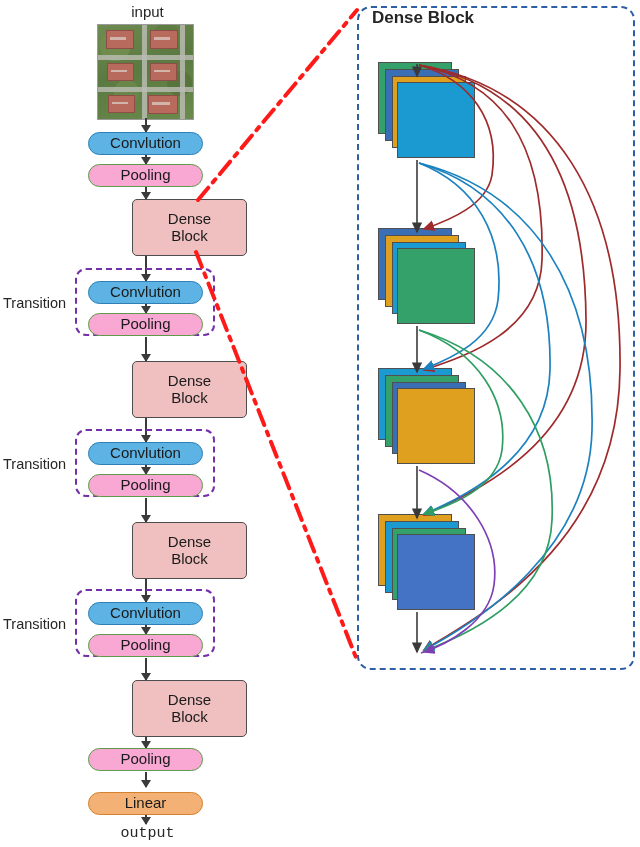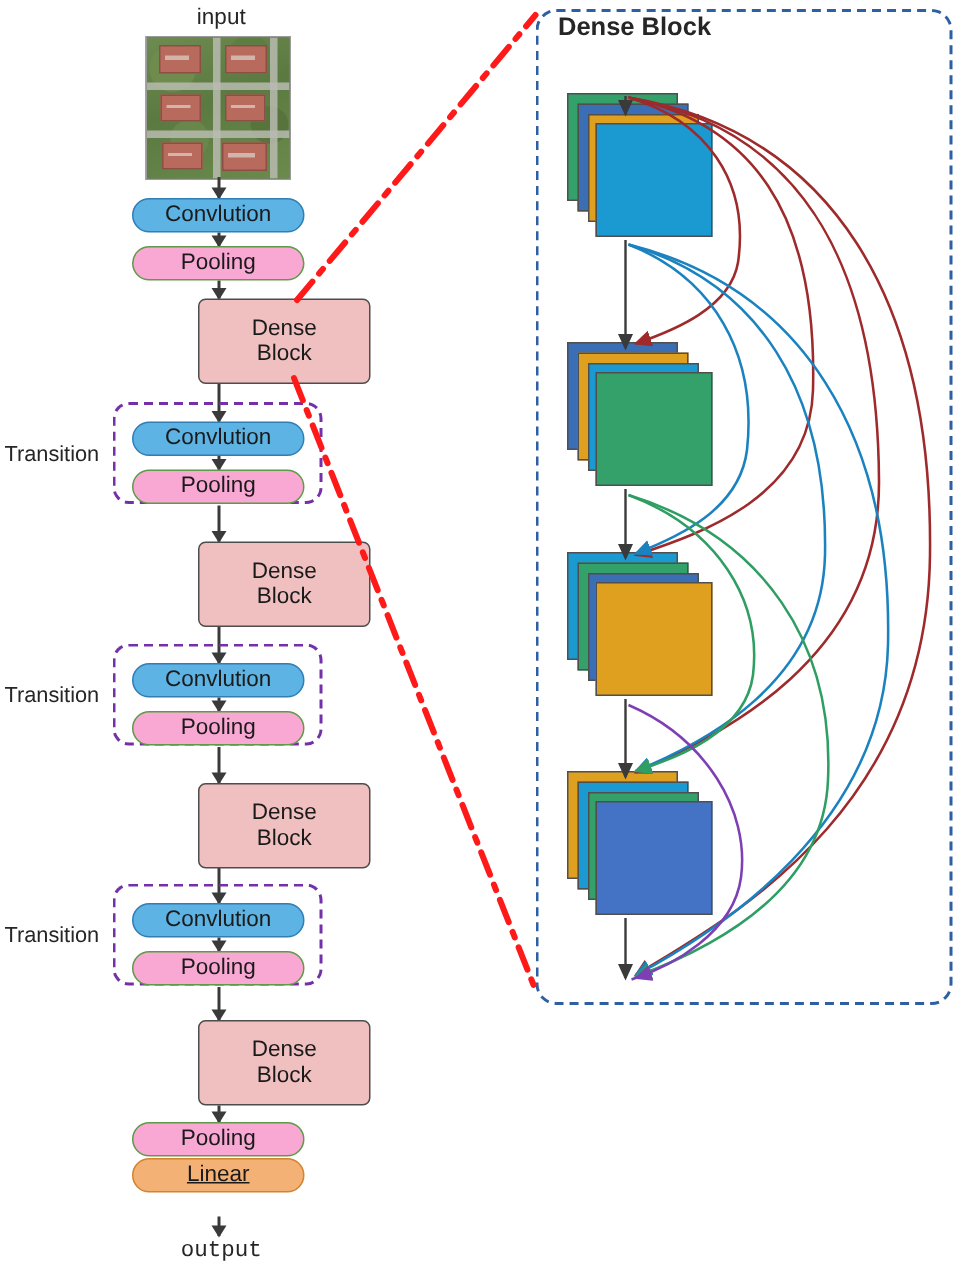--- a/index.html
+++ b/index.html
@@ -188,21 +188,21 @@
       </div>
 
     <div class="node dense" style="top:680px;">
       <span>Dense</span>
       <span>Block</span>
       </div>
 
     <div class="node pill pill-pool" style="top:748px;">
       <span>Pooling</span>
       </div>
-    <div class="node pill pill-linear" style="top:772px;text-decoration:underline;">
+    <div class="node pill pill-linear" style="top:792px;">
       <span>Linear</span>
       </div>
 
     <div class="lbl lbl-output">output</div>
   </div>
 
   <div class="detail"></div>
   <div class="detail-title">Dense Block</div>
 
   <div class="stack" style="left:378px;top:62px;">

